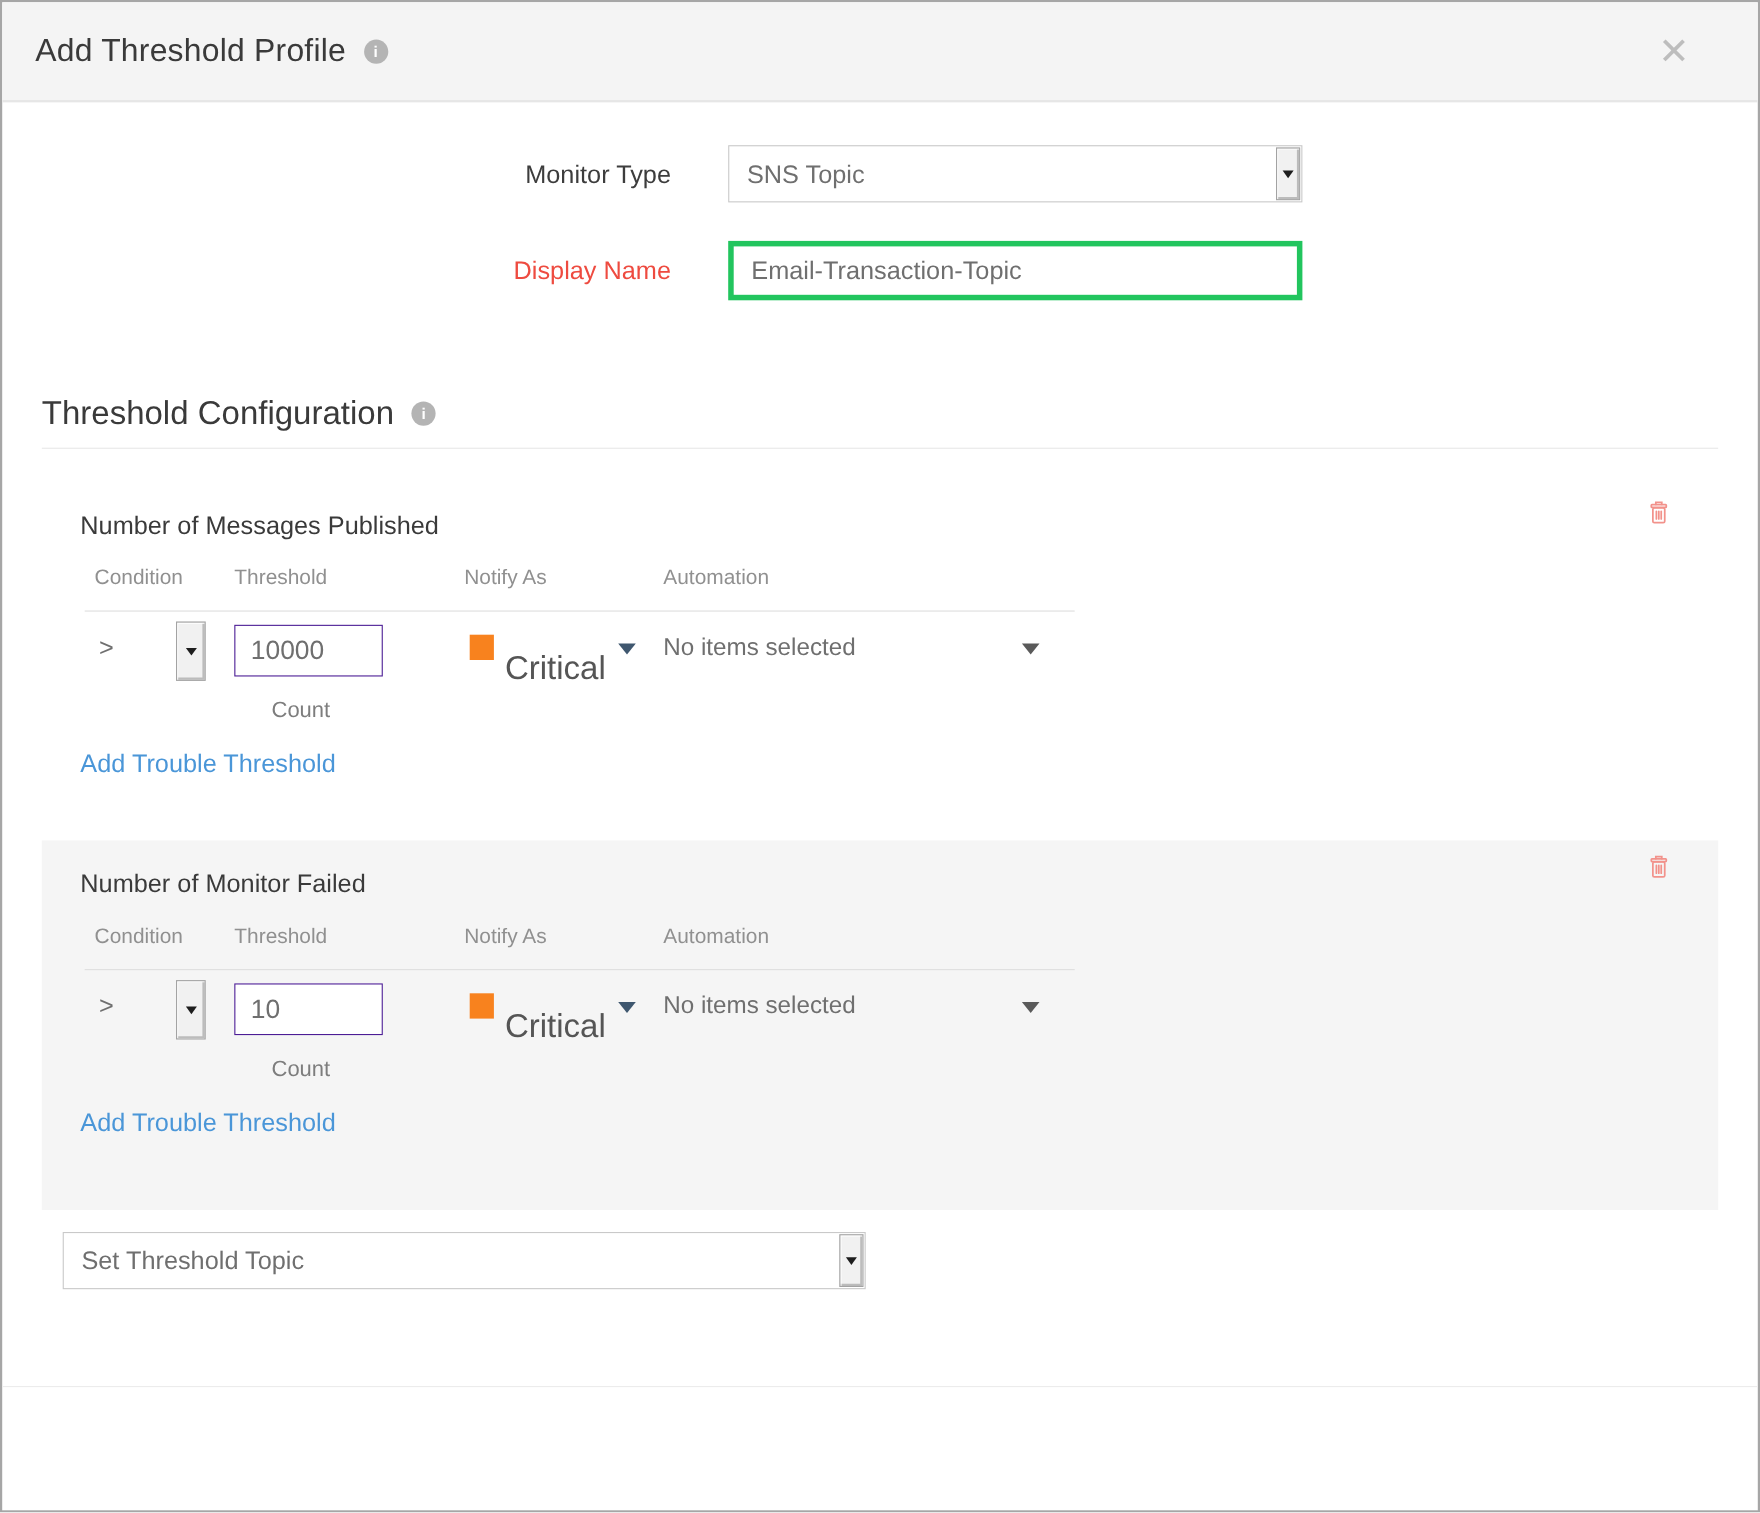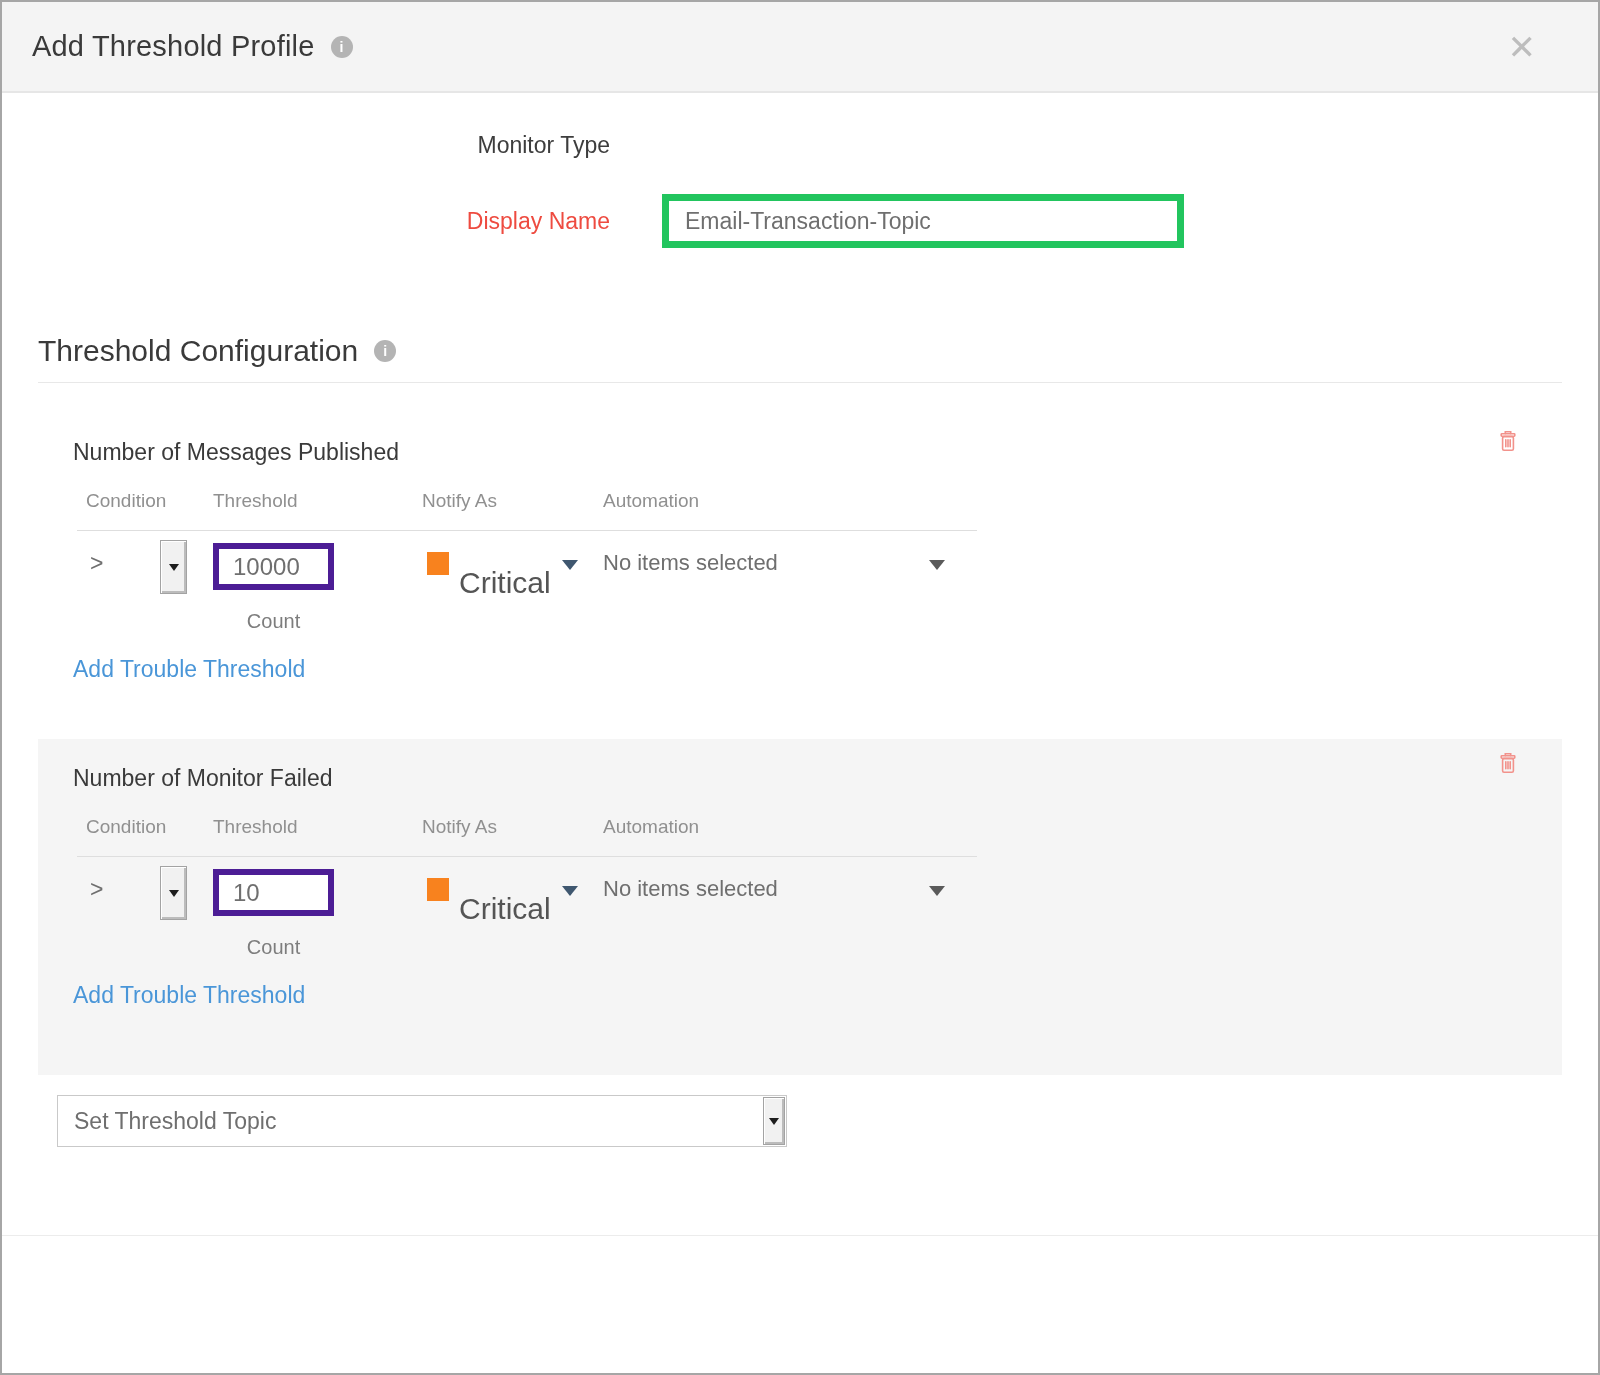--- a/index.html
+++ b/index.html
@@ -48,21 +48,21 @@
     position:absolute; top:1px; right:1px; bottom:1px; width:22px;
     background:#f1f1f1; border:1px solid #a3a3a3;
     box-shadow: inset 1px 1px 0 #ffffff, inset -2px -2px 0 #bcbcbc;
     display:flex; align-items:center; justify-content:center;
     padding:0; cursor:pointer;
   }
   .tri-black { width:0; height:0; border-left:5px solid transparent; border-right:5px solid transparent; border-top:7px solid #1d1d1d; }
 
   .text-input {
     width:100%; height:54px;
-    border:7px solid #22c55e; background:#fff;
+    border:5px solid #22c55e; background:#fff;
     font-family:inherit; font-size:23px; color:#6f6f6f;
     padding:0 16px;
   }
 
   
   .section-hdr { margin:86px 0 0 36px; display:flex; align-items:center; }
   .section-hdr h2 { font-size:30px; font-weight:400; color:#3a3a3a; }
   .section-divider { margin:14px 36px 0 36px; border-top:1px solid #e8e8e8; }
 
   
@@ -78,22 +78,22 @@
   .hdr-divider { position:absolute; left:4px; top:40px; width:900px; border-top:1px solid #dedede; }
 
   .gt-val { position:absolute; left:17px; top:60px; font-size:23px; color:#6f6f6f; }
   .cond-btn {
     position:absolute; left:87px; top:50px; width:27px; height:54px;
     background:#f1f1f1; border:1px solid #a3a3a3;
     box-shadow: inset 1px 1px 0 #ffffff, inset -2px -2px 0 #bcbcbc;
     display:flex; align-items:center; justify-content:center; padding:0; cursor:pointer;
   }
   .thr-input {
-    position:absolute; left:140px; top:53px; width:121px; height:47px;
-    border:6px solid #4c1d95; background:#fff;
+    position:absolute; left:140px; top:53px; width:135px; height:47px;
+    border:1px solid #4c1d95; background:#fff;
     font-family:inherit; font-size:24px; color:#6f6f6f; padding:0 0 0 14px;
   }
   .unit-lbl { position:absolute; left:140px; top:120px; width:121px; text-align:center; font-size:20px; color:#7d7d7d; }
 
   .notify-square { position:absolute; left:354px; top:62px; width:22px; height:23px; background:#f8821e; }
   .notify-label { position:absolute; left:386px; top:76px; font-size:30px; color:#555;text-align:center; }
   .tri-dd { width:0; height:0; border-left:8px solid transparent; border-right:8px solid transparent; border-top:10px solid #555; position:absolute; cursor:pointer; }
   .notify-tri { left:489px; top:70px; border-top-color:#3f576f; }
   .auto-label { position:absolute; left:530px; top:60px; font-size:22px; color:#6f6f6f; }
   .auto-tri { left:856px; top:70px; border-top-color:#5a5a5a; }
@@ -122,20 +122,28 @@
 <div class="dialog">
 
   <div class="dlg-header">
     <span class="dlg-title">Add Threshold Profile</span>
     <i class="info-icon">i</i>
     <span class="close-x">✕</span>
   </div>
 
   <div class="field-row row-monitor">
     <label class="field-label">Monitor Type</label>
+    <div class="control">
+      <div class="select-box">
+        <span class="val">SNS Topic</span>
+        <button class="select-btn">
+          <span class="tri-black"></span>
+        </button>
+      </div>
+    </div>
   </div>
 
   <div class="field-row row-display">
     <label class="field-label red" style="color: rgb(238, 75, 64);">Display Name</label>
     <div class="control">
       <input class="text-input" type="text" value="Email-Transaction-Topic" style="">
     </div>
   </div>
 
   <div class="section-hdr">

